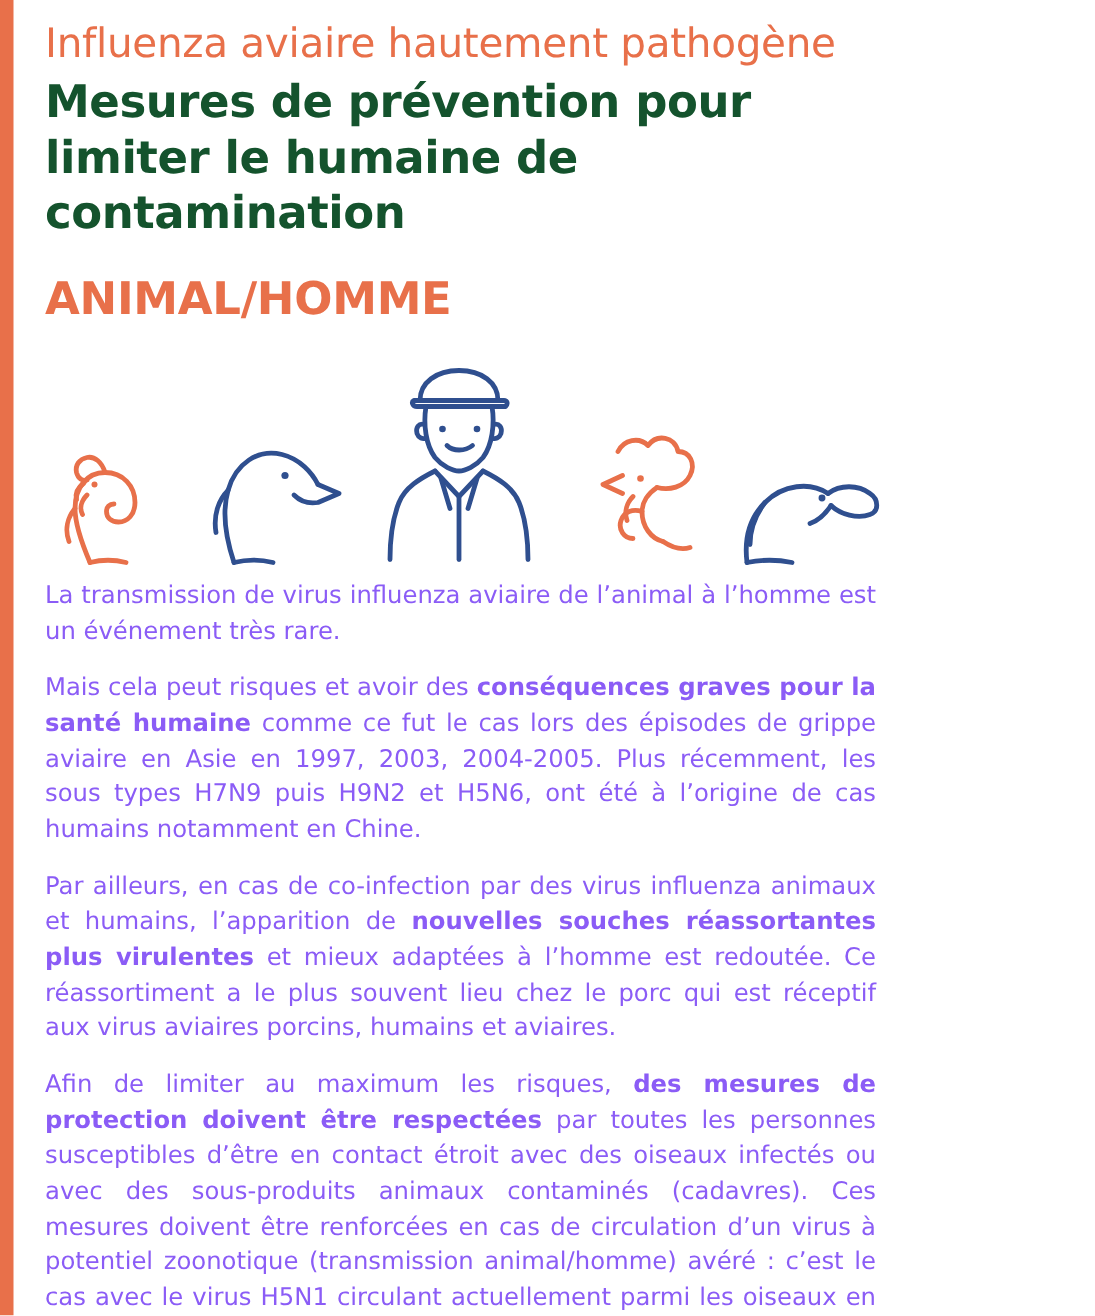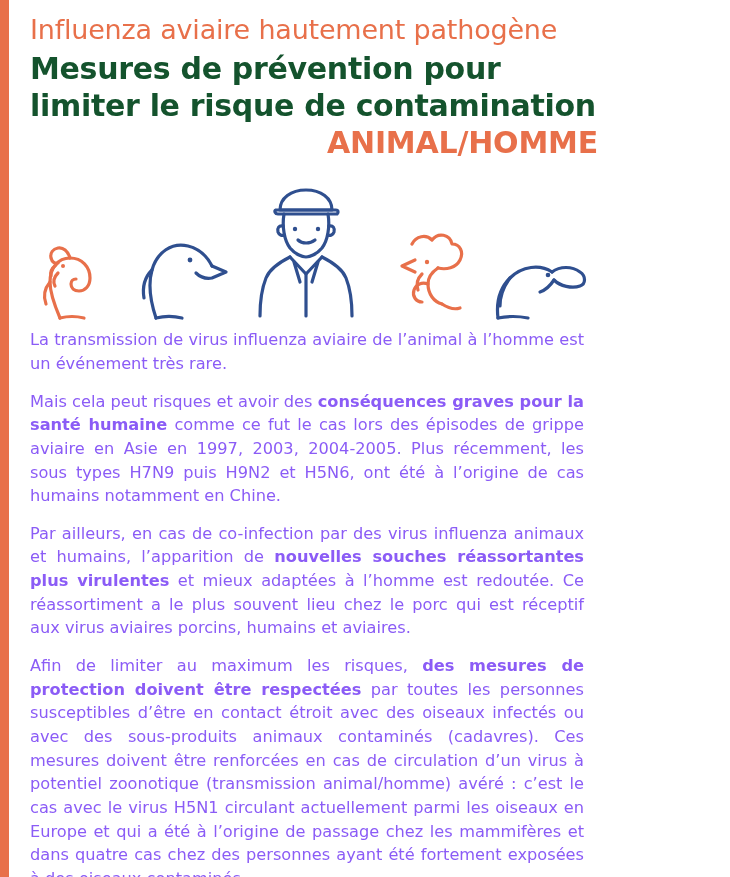--- a/index.html
+++ b/index.html
@@ -52,23 +52,22 @@
     letter-spacing: -0.3px;
   }
   .title-line {
     display: block;
   }
   .subtitle {
     color: #e8704a;
     font-size: 30px;
     font-weight: 700;
     line-height: 1.18;
-    margin: 0 0 0 0;
+    margin: 20px 0 0 0;
     letter-spacing: -0.2px;
-    text-align: right;
   }
 
   
   .illustration {
     margin: 12px 0 6px 0;
     height: 150px;
     display: flex;
     align-items: flex-end;
     justify-content: center;
     gap: 10px;
@@ -102,21 +101,21 @@
 <body>
 
 <div class="page">
 
   <div class="left-bar"></div>
 
   <div class="header">
     <div class="eyebrow">Influenza aviaire hautement pathogène</div>
     <h1 class="title">
       <span class="title-line">Mesures de prévention pour</span>
-      <span class="title-line">limiter le risque de contamination</span>
+      <span class="title-line">limiter le humaine de contamination</span>
     </h1>
     <div class="subtitle">ANIMAL/HOMME</div>
   </div>
 
   <div class="illustration">
 
     <span>
       <svg width="78" height="90" viewBox="0 0 78 90" fill="none" stroke="#e8704a" stroke-width="3.2" stroke-linecap="round" stroke-linejoin="round">
         <path d="M26 86 C20 72 16 60 16 50 C16 36 24 26 36 26 C48 26 56 35 56 46 C56 54 51 59 45 59 C40 59 37 56 37 52 C37 49 39 47 42 47"></path>
         <path d="M36 26 C34 19 29 15 24 16 C19 17 16 21 17 26 C18 30 21 32 24 31"></path>

